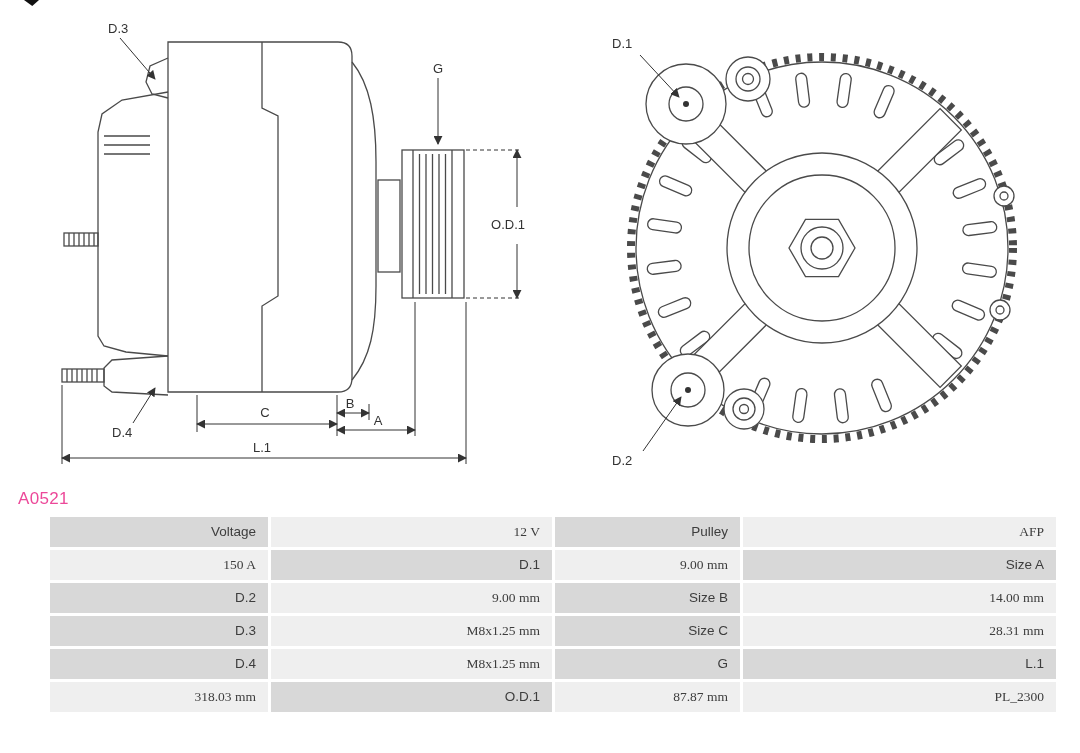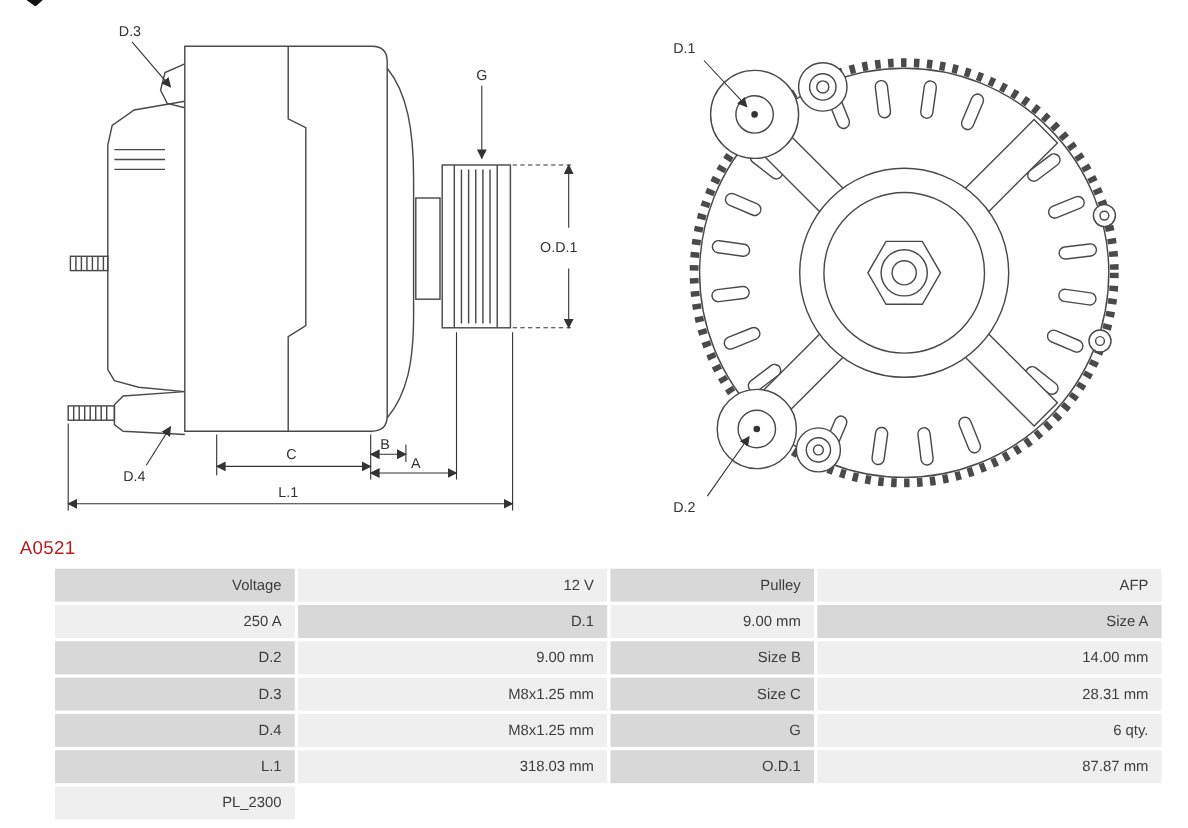--- a/index.html
+++ b/index.html
@@ -15,38 +15,38 @@
     position:absolute; left:24px; top:0; width:15px; height:6px;
     background:#111; clip-path:polygon(0 0,100% 0,55% 100%);
   }
   .drawing-area { position:absolute; left:0; top:0; }
   svg text {
     font-family:"Liberation Sans","DejaVu Sans",sans-serif;
     font-size:13px; fill:#333; stroke:none;
   }
   .part-number {
     position:absolute; left:18px; top:489px;
-    font-size:17px; color:#b91c1c; letter-spacing:0.3px;
+    font-size:17px; color:#ec4899; letter-spacing:0.3px;
   }
   .spec-table {
     position:absolute; left:10px; top:517px; width:1046px;
     display:grid;
     grid-template-columns:218px 281px 185px 1fr;
     gap:3px;
     background:#ffffff;
     padding-left:40px;
   }
   .cell {
     height:30px; line-height:30px;
     text-align:right; padding-right:12px;
     font-size:13.5px; color:#3d3d3d;
     white-space:nowrap; overflow:hidden;
   }
   .cell.label { background:#d8d8d8; }
-  .cell.value { background:#efefef; }
+  .cell.value { background:#efefef;font-family:Liberation Serif, serif; }
 </style>
 </head>
 <body>
 
 <div class="corner-mark"></div>
 
 <svg class="drawing-area" width="1080" height="480" viewBox="0 0 1080 480">
   <defs>
     <marker id="arrow" viewBox="0 0 10 10" refX="9" refY="5" markerWidth="9" markerHeight="9" orient="auto-start-reverse">
       <path d="M0,0 L10,5 L0,10 Z" fill="#333"></path>
@@ -172,39 +172,38 @@
 </svg>
 
 <div class="part-number">A0521</div>
 
 <div class="spec-table">
   <div class="cell label">Voltage</div>
   <div class="cell value">12 V</div>
   <div class="cell label">Pulley</div>
   <div class="cell value">AFP</div>
 
-  <div class="cell value">250 A</div>
+  <div class="cell value">150 A</div>
   <div class="cell label">D.1</div>
   <div class="cell value">9.00 mm</div>
 
   <div class="cell label">Size A</div>
   <div class="cell label">D.2</div>
   <div class="cell value">9.00 mm</div>
 
   <div class="cell label">Size B</div>
   <div class="cell value">14.00 mm</div>
   <div class="cell label">D.3</div>
   <div class="cell value">M8x1.25 mm</div>
 
   <div class="cell label">Size C</div>
   <div class="cell value">28.31 mm</div>
   <div class="cell label">D.4</div>
   <div class="cell value">M8x1.25 mm</div>
 
   <div class="cell label">G</div>
-  <div class="cell value">6 qty.</div>
   <div class="cell label">L.1</div>
   <div class="cell value">318.03 mm</div>
 
   <div class="cell label">O.D.1</div>
   <div class="cell value">87.87 mm</div>
   <div class="cell value">PL_2300</div>
 </div>
 
 </body></html>

